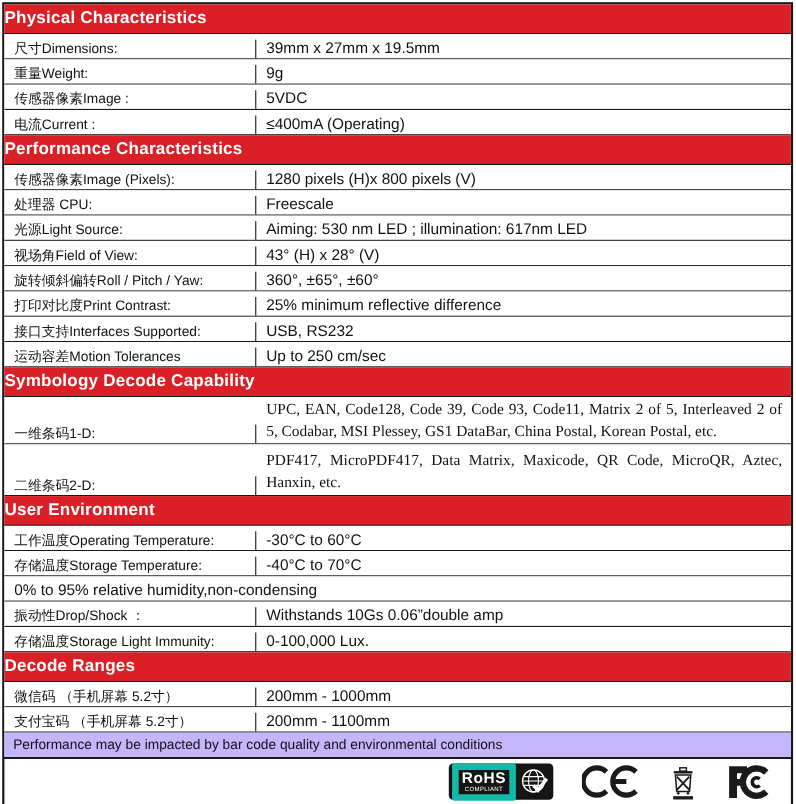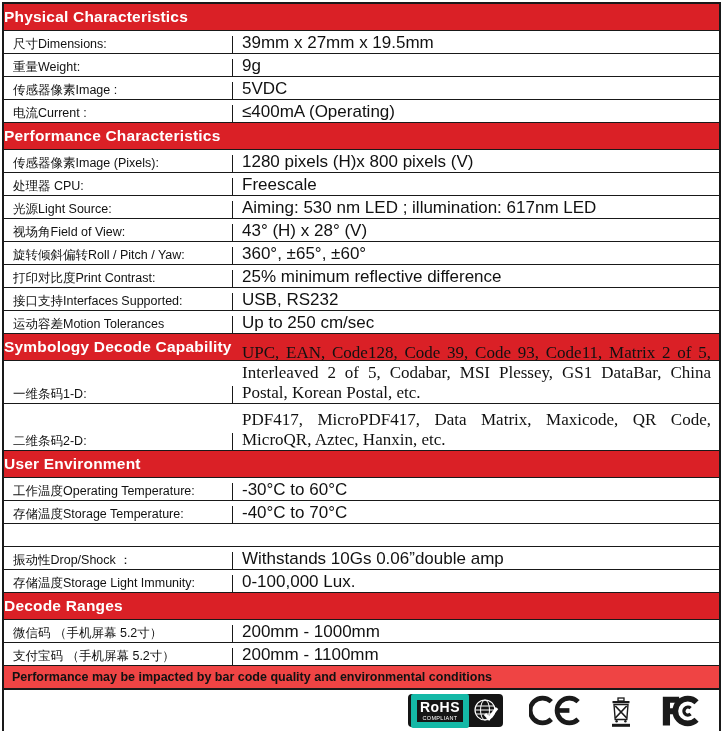--- a/index.html
+++ b/index.html
@@ -53,39 +53,38 @@
     font-size: 12.5px;
     white-space: nowrap;
     overflow: hidden;
   }
   .cell-value {
     flex: 1;
     display: flex;
     align-items: center;
     box-sizing: border-box;
     padding: 0 8px 0 9px;
-    font-size: 17px;
+    font-size: 14px;
     line-height: 20px;
   }
   .row.tall-1d .cell-value,
   .row.tall-2d .cell-value {
     display: block;
     padding-top: 0;
     text-align: justify;
     font-family: Liberation Serif, serif;
   }
   .note-row {
     height: 22px;
     box-sizing: border-box;
     display: flex;
     align-items: center;
     padding-left: 8px;
     font-size: 12.5px;
-    background: #ef4444;
-    font-weight: bold;
+    background: #c4b5fd;
   }
   .cert-strip {
     height: 43px;
     box-sizing: border-box;
     border: 2px solid #191919;
     border-top: none;
     display: flex;
     align-items: center;
     justify-content: flex-end;
     gap: 26px;
@@ -202,20 +201,21 @@
     </div>
     <div class="row">
       <div class="cell-label">工作温度Operating Temperature:</div>
       <div class="cell-value">-30°C to 60°C</div>
     </div>
     <div class="row">
       <div class="cell-label">存储温度Storage Temperature:</div>
       <div class="cell-value">-40°C to 70°C</div>
     </div>
     <div class="row">
+      <div class="cell-value">0% to 95% relative humidity,non-condensing</div>
     </div>
     <div class="row">
       <div class="cell-label">振动性Drop/Shock ：</div>
       <div class="cell-value">Withstands 10Gs 0.06”double amp</div>
     </div>
     <div class="row">
       <div class="cell-label">存储温度Storage Light Immunity:</div>
       <div class="cell-value">0-100,000 Lux.</div>
     </div>
 

